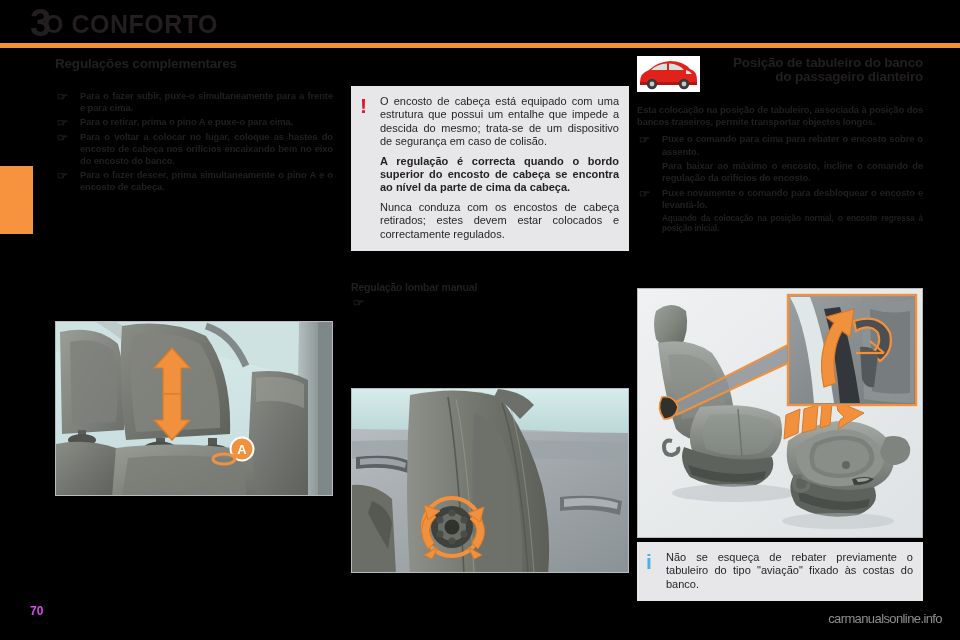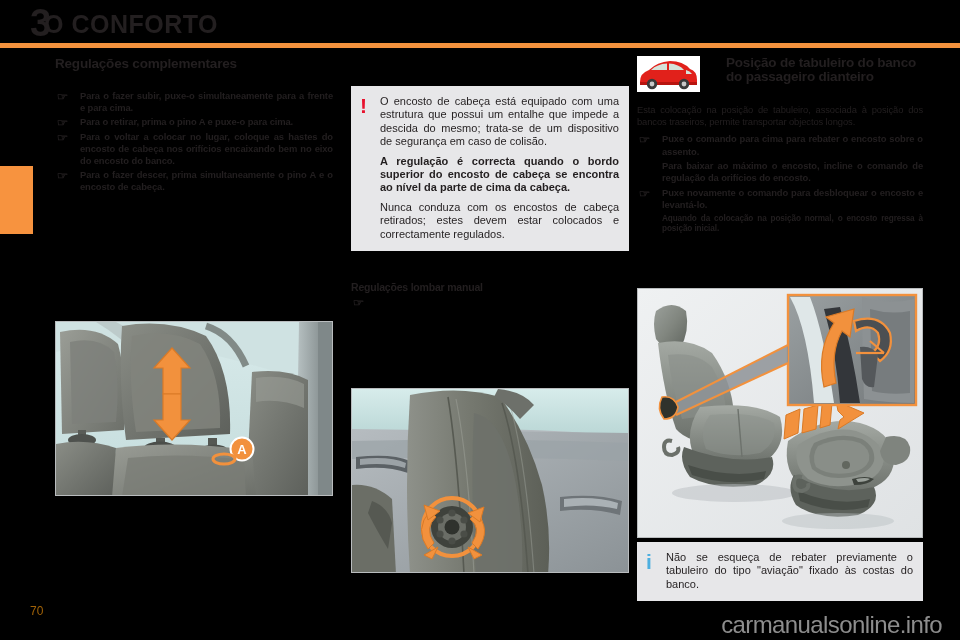--- a/index.html
+++ b/index.html
@@ -77,21 +77,21 @@
     font-size: 10px; color: #231f20;
     transform: scaleX(1.3);
   }
   p.note-para {
     font-size: 9.4px; font-weight: bold; color: #231f20;
     line-height: 12.2px; text-align: justify;
     padding-left: 25px; margin-bottom: 3px;
     letter-spacing: -0.1px;
   }
   p.flush {
-    font-size: 9.4px; font-weight: normal; color: #231f20;
+    font-size: 9.4px; font-weight: bold; color: #231f20;
     line-height: 12.2px; text-align: justify;
     margin-bottom: 5px; letter-spacing: -0.1px;
   }
   p.small-note {
     font-size: 8.2px; font-weight: bold; color: #231f20;
     line-height: 10.5px; text-align: justify;
     padding-left: 25px; letter-spacing: -0.1px;
   }
 
   
@@ -119,25 +119,25 @@
 
   
   #car-icon {
     position: absolute; left: 0; top: 0; width: 63px; height: 36px;
     background: #ffffff;
   }
 
   
   #page-number {
     position: absolute; left: 30px; top: 604px;
-    font-size: 12px; font-weight: normal; color: #a16207;
+    font-size: 12px; font-weight: bold; color: #d946ef;
   }
   #watermark {
     position: absolute; right: 18px; top: 611px;
-    font-size: 24px; color: #8d8d8d; letter-spacing: -0.6px;
+    font-size: 13px; color: #8d8d8d; letter-spacing: -0.6px;
   }
   .sp10 { height: 10px; }
   .sp12 { height: 12px; }
 </style>
 </head>
 <body>
 
 <div id="page">
 
   <div id="header">
@@ -231,21 +231,21 @@
 
     <div class="msgbox" style="margin-top:30px;">
       <span class="mark warn">!</span>
       <p>O encosto de cabeça está equipado com uma estrutura que possui um entalhe que impede a descida do mesmo; trata-se de um dispositivo de segurança em caso de colisão.</p>
       <p class="b">A regulação é correcta quando o bordo superior do encosto de cabeça se encontra ao nível da parte de cima da cabeça.</p>
       <p>Nunca conduza com os encostos de cabeça retirados; estes devem estar colocados e correctamente regulados.</p>
     </div>
 
     <div class="sp12"></div>
     <div style="height:18px;"></div>
-    <h3 class="sub-title-mid">Regulações lombar manual</h3>
+    <h3 class="sub-title-mid">Regulação lombar manual</h3>
     <ul class="bullets">
       <li><span class="hand">☞</span></li>
     </ul>
 
     <div class="fig fig-border" style="position:absolute; left:0px; top:332px; width:278px; height:185px;">
       <svg width="278" height="185" viewBox="0 0 278 185">
         <defs>
           <linearGradient id="doorg" x1="0" y1="0" x2="1" y2="1">
             <stop offset="0" stop-color="#b6bcc0"></stop>
               <stop offset="1" stop-color="#8b9296"></stop>
@@ -324,21 +324,21 @@
           <path d="M14 14 Q20 8 30 7.5 L30 14 Z" fill="#d5e3da"></path>
           <path d="M32 7.5 Q42 8 47 14 L32 14 Z" fill="#d5e3da"></path>
           <path d="M49 14 Q53 15 55 18 L49 18 Z" fill="#d5e3da"></path>
           <rect x="3" y="26" width="57" height="3" fill="#b8140f"></rect>
           <circle cx="15" cy="28" r="5.2" fill="#3a3a3a"></circle>
           <circle cx="15" cy="28" r="2.4" fill="#c8c8c8"></circle>
           <circle cx="47" cy="28" r="5.2" fill="#3a3a3a"></circle>
           <circle cx="47" cy="28" r="2.4" fill="#c8c8c8"></circle>
         </svg>
       </div>
-      <h2 class="sec-title" style="margin-left:89px; line-height:14px;">Posição de tabuleiro do banco do passageiro dianteiro</h2>
+      <h2 class="sec-title" style="margin-left:89px; line-height:14px;text-align:right;">Posição de tabuleiro do banco do passageiro dianteiro</h2>
     </div>
 
     <div style="height:4px;"></div>
     <p class="flush">Esta colocação na posição de tabuleiro, associada à posição dos bancos traseiros, permite transportar objectos longos.</p>
 
     <ul class="bullets">
       <li><span class="hand">☞</span><span>Puxe o comando para cima para rebater o encosto sobre o assento.</span></li>
     </ul>
     <p class="note-para">Para baixar ao máximo o encosto, incline o comando de regulação da orifícios do encosto.</p>
     <ul class="bullets">

